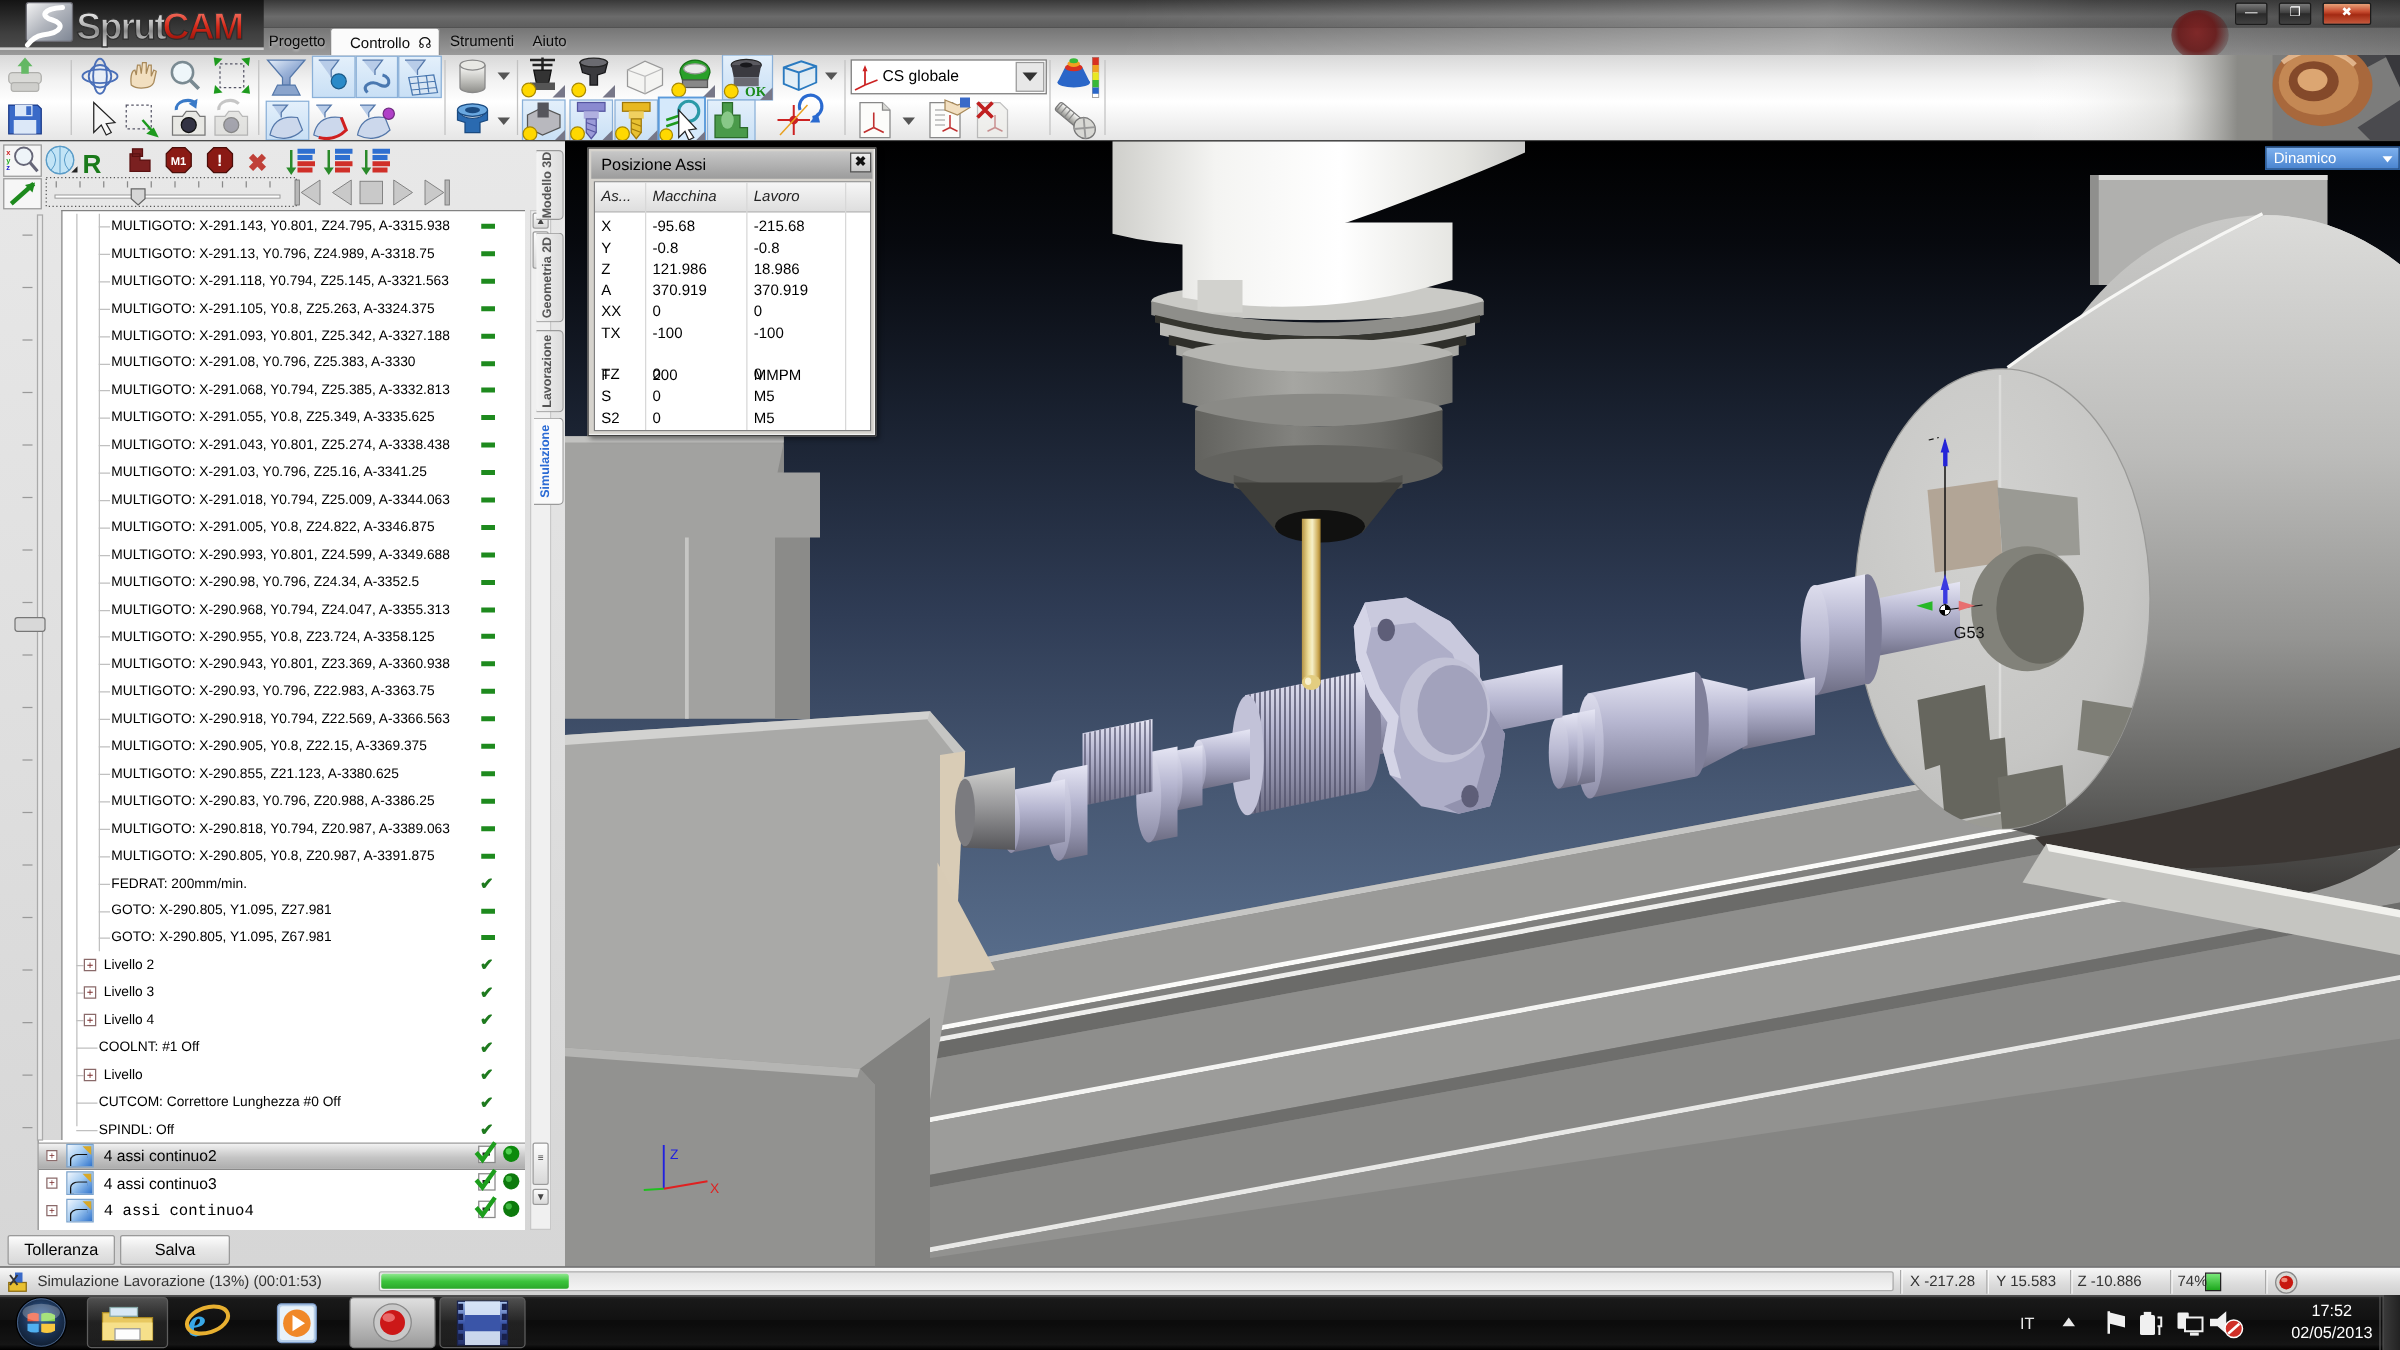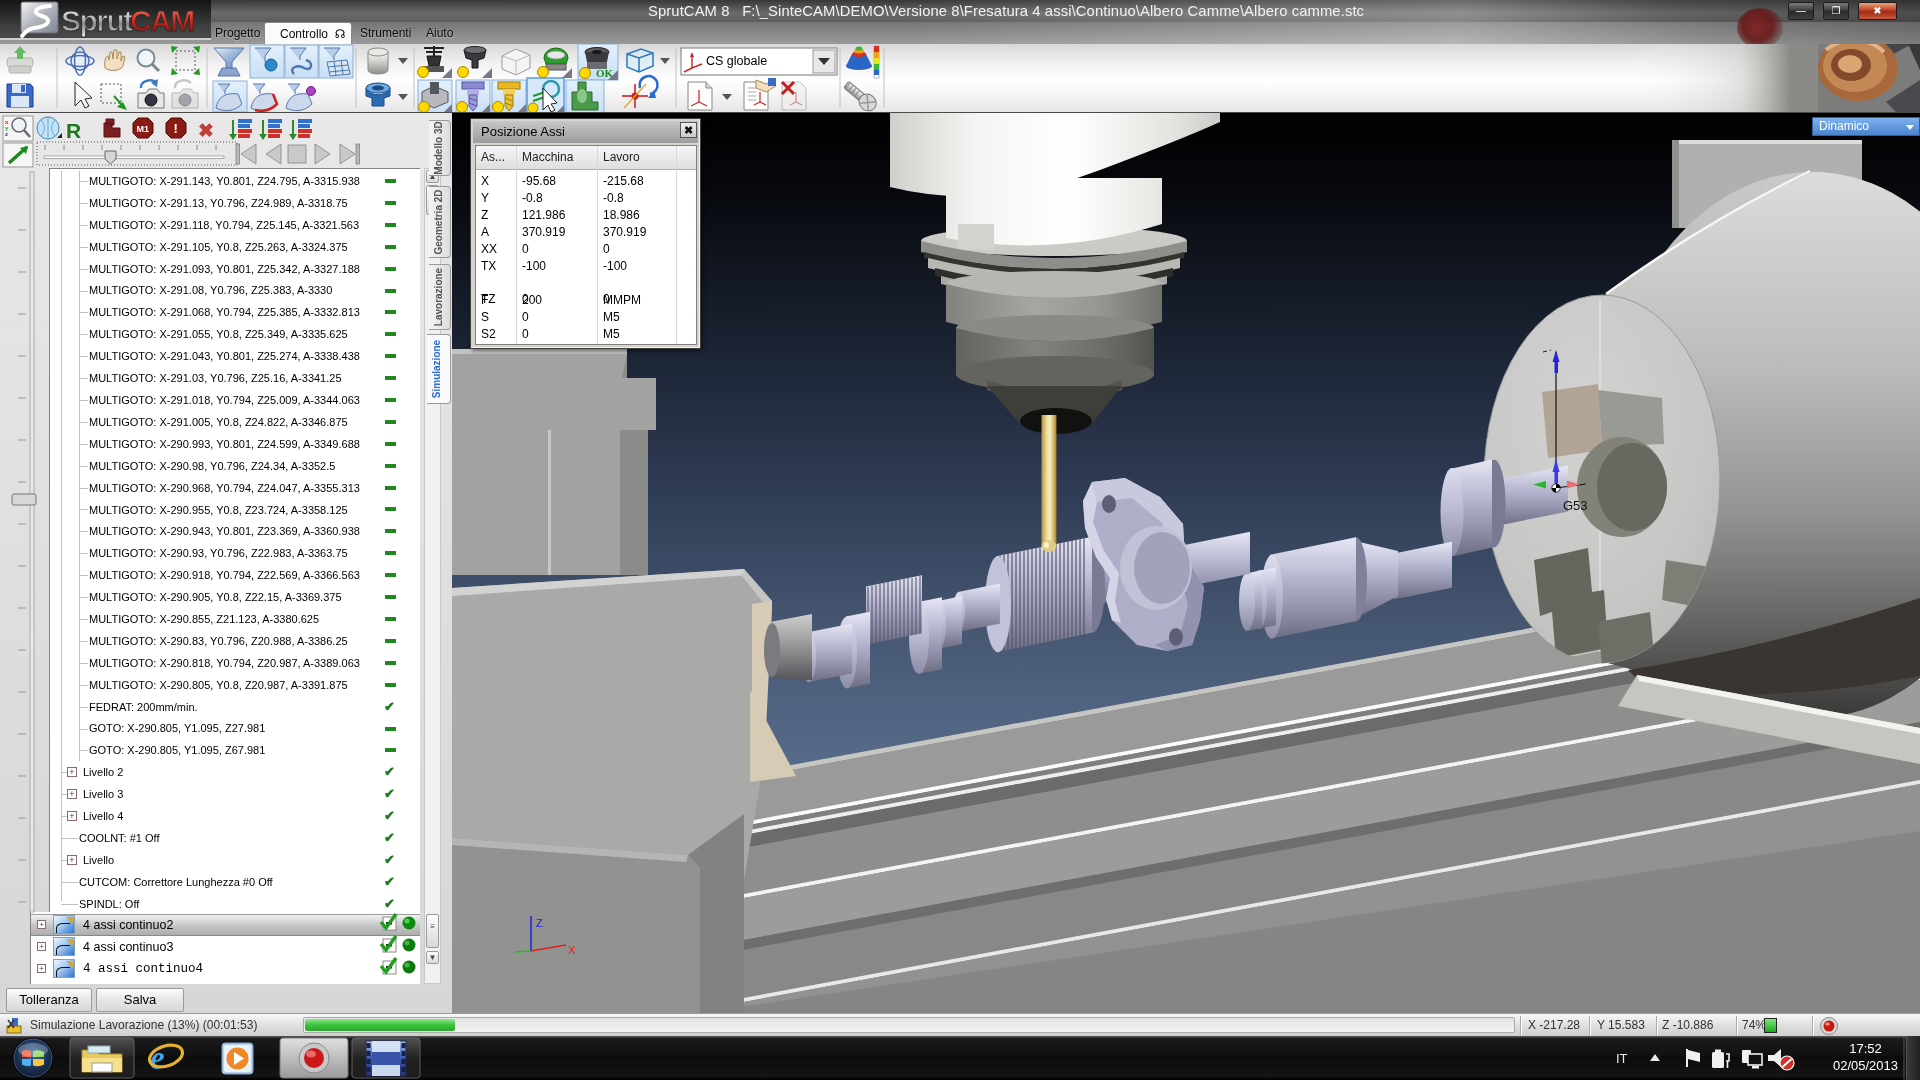--- a/index.html
+++ b/index.html
@@ -83,21 +83,21 @@
     background:linear-gradient(to bottom,#c7c7c7,#9c9c9c); color:#000; font-size:13px;
     padding:3px 0 0 8px; }
   #dlgclose { position:absolute; right:3px; top:3px; width:17px; height:16px;
     background:linear-gradient(to bottom,#efefef,#c9c9c9); border:1px solid #555;
     font-size:11px; font-weight:bold; text-align:center; line-height:15px; color:#111; }
   #dlgtable { position:absolute; left:4px; top:26px; width:222px; height:200px; background:#fff;
     border:1px solid #808080; font-size:12px; }
   .dcol { position:absolute; top:0; height:100%; border-left:1px solid #d8d8d8; }
   #dlghead { position:absolute; left:0; top:0; width:100%; height:24px;
     background:linear-gradient(to bottom,#f6f6f6,#dedede); border-bottom:1px solid #b0b0b0; }
-  .hcell { position:absolute; top:4px; color:#222; }
+  .hcell { position:absolute; top:4px; color:#222;font-style:italic; }
   .drow { position:absolute; left:0; width:100%; height:17px; }
   .dc1 { position:absolute; left:5px; }
   .dc2 { position:absolute; left:46px; }
   .dc3 { position:absolute; left:127px; }
 
   
   #dinamico { left:1812px; top:117px; width:108px; height:19px;
     background:linear-gradient(to bottom,#7fb2ef,#4a84cf); border:1px solid #2c5f9e;
     color:#fff; font-size:12px; padding:1px 0 0 6px; }
   #dinamico:after { content:""; position:absolute; right:5px; top:7px;
@@ -119,21 +119,20 @@
     background:linear-gradient(to bottom,#2e2e2e 0%,#191919 8%,#101010 50%,#1c1c1c 90%,#000 100%); }
   #clock { position:absolute; right:22px; top:4px; color:#fff; font-size:13px; text-align:center; line-height:17px;}
   #showdesk { position:absolute; right:0; top:0; width:14px; height:44px;
     background:linear-gradient(to right,#3a3a3a,#222); border-left:1px solid #555; }
 </style>
 </head>
 <body>
 <div id="stage">
   <div class="abs" id="titlebar"></div>
   <div class="abs" id="titlesheen"></div>
-  <div class="abs" id="titletext">SprutCAM 8&nbsp;&nbsp; F:\_SinteCAM\DEMO\Versione 8\Fresatura 4 assi\Continuo\Albero Camme\Albero camme.stc</div>
   <div class="abs" id="menubar"></div>
   <div class="abs" id="menusheen"></div>
   <div class="mtab" style="left:215px;">Progetto</div>
   <div class="mtab" id="tab-controllo">Controllo&nbsp;&nbsp;☊</div>
   <div class="mtab" style="left:360px;">Strumenti</div>
   <div class="mtab" style="left:426px;">Aiuto</div>
   <div class="abs" id="logo">
     <svg width="211" height="40" viewBox="0 0 211 40">
       <defs>
         <linearGradient id="silverTxt" x1="0" y1="0" x2="0" y2="1">

